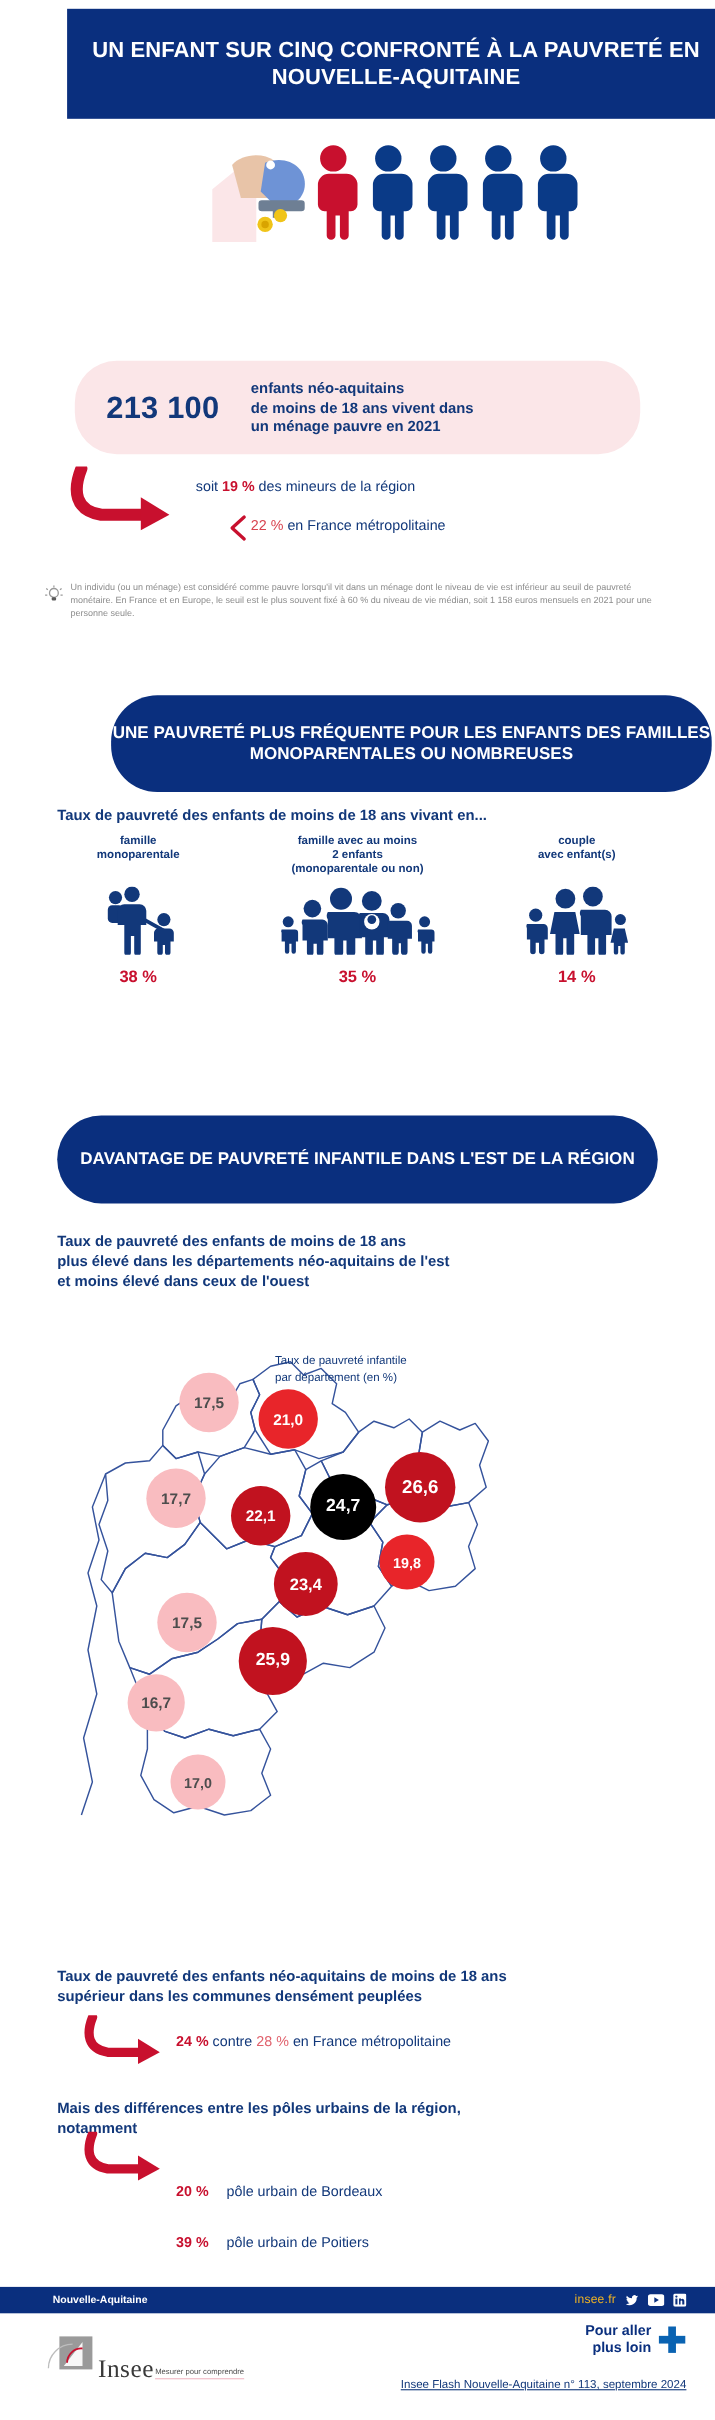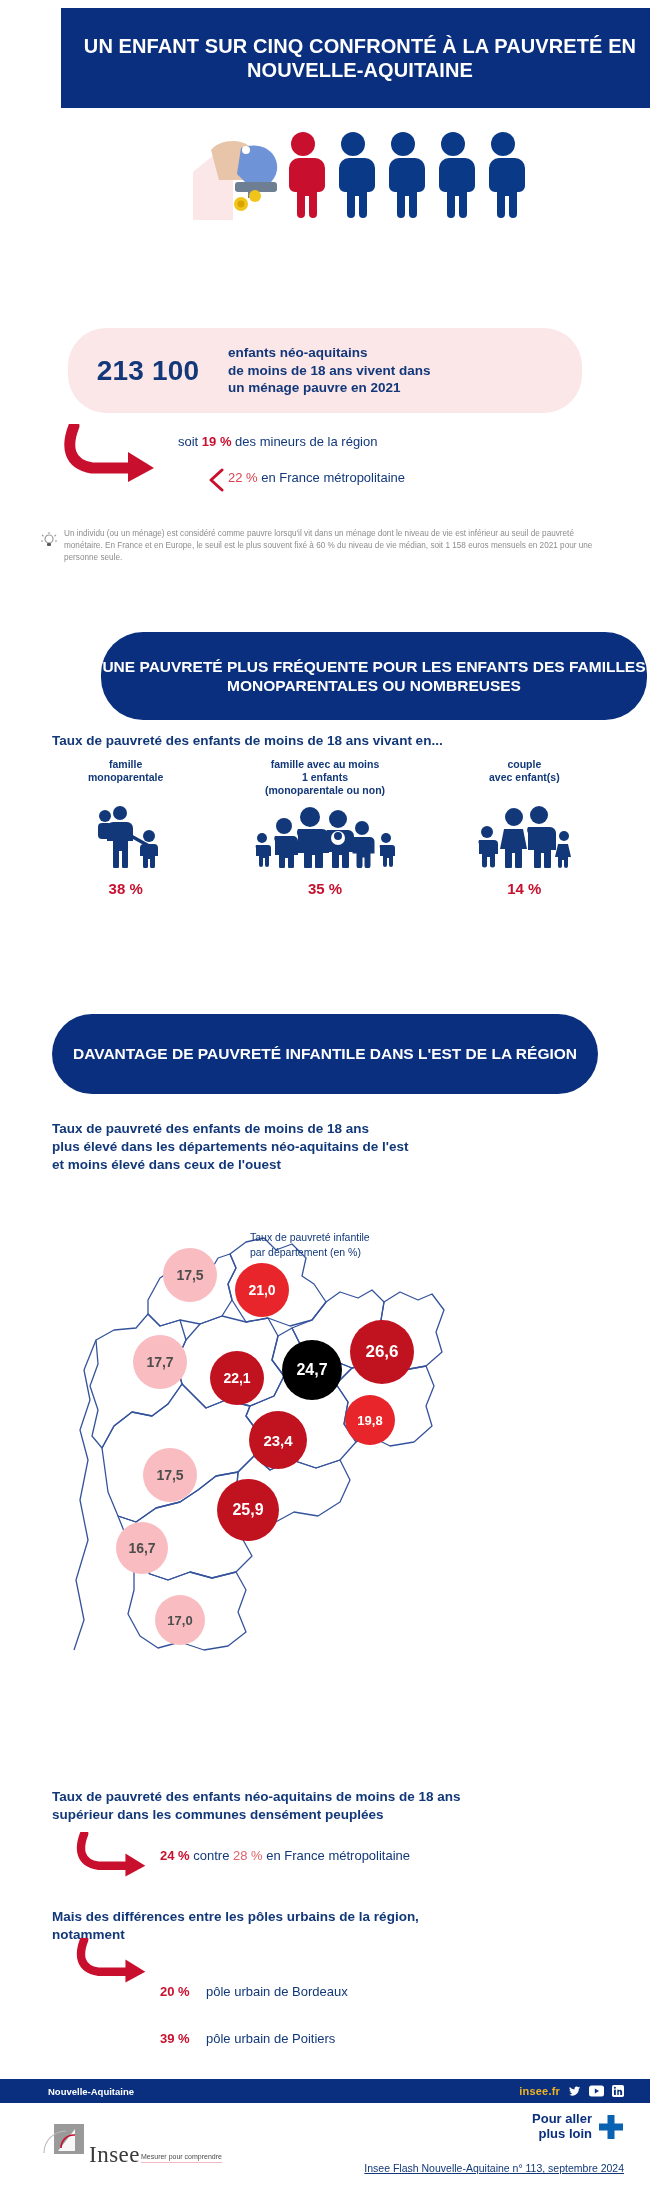--- a/index.html
+++ b/index.html
@@ -99,21 +99,21 @@
 
   
   .footer-bar{
     position:absolute;left:0;top:2079px;width:650px;height:24px;background:#0a2f7e;
     display:flex;align-items:center;
   }
   .footer-bar .region{
     color:#fff;font-size:9.5px;font-weight:bold;margin-left:48px;
   }
   .footer-bar .right{margin-left:auto;margin-right:26px;display:flex;align-items:center;gap:8px;}
-  .footer-bar .insee-fr{color:#f0b323;font-size:11px;font-weight:bold;letter-spacing:.2px;}
+  .footer-bar .insee-fr{color:#f0b323;font-size:11px;font-weight:normal;letter-spacing:.2px;}
 
   .footer-logo{position:absolute;left:42px;top:2120px;display:flex;align-items:flex-end;gap:1px;}
   .insee-word{font-family:"Liberation Serif", serif;font-size:23px;color:#3a3a3a;letter-spacing:.5px;line-height:.9;}
   .tagline{font-size:7px;color:#4a4a4a;border-bottom:1px solid #f1b9c4;padding-bottom:2px;margin-bottom:3px;}
 
   .paller{position:absolute;right:26px;top:2112px;display:flex;align-items:center;gap:6px;}
   .paller .txt{font-size:13px;font-weight:bold;color:#0a2f7e;text-align:right;line-height:1.12;}
   .source{
     position:absolute;right:26px;top:2162px;font-size:10.5px;color:#12387a;
     text-decoration:underline;
@@ -215,21 +215,21 @@
           <circle cx="62" cy="30" r="6"></circle>
           <path d="M55 38 h12 a4 4 0 0 1 4 4 v8 h-3 v10 a2.5 2.5 0 0 1 -5 0 v-7 h-2 v7 a2.5 2.5 0 0 1 -5 0 v-10 h-3 v-8 a4 4 0 0 1 4 -4 z"></path>
         </svg>
       </div>
       <div class="fam-val">38 %</div>
     </div>
 
     <div class="fam-col">
       <div class="fam-label">
         <div>famille avec au moins</div>
-        <div>1 enfants</div>
+        <div>2 enfants</div>
         <div>(monoparentale ou non)</div>
       </div>
       <div class="fam-fig">
         <svg width="150" height="62" viewBox="0 0 150 62" fill="#12387a">
           <circle cx="12" cy="32" r="5"></circle>
             <path d="M6 39 h12 a3 3 0 0 1 3 3 v8 h-2 v9 a2 2 0 0 1 -4 0 v-7 h-2 v7 a2 2 0 0 1 -4 0 v-9 h-3 v-8 a3 3 0 0 1 0 -3 z"></path>
           <circle cx="34" cy="20" r="8"></circle>
             <path d="M25 30 h18 a5 5 0 0 1 5 5 v14 h-4 v11 a3 3 0 0 1 -6 0 v-8 h-3 v8 a3 3 0 0 1 -6 0 v-11 h-4 v-14 a5 5 0 0 1 0 -5 z"></path>
           <circle cx="60" cy="11" r="10"></circle>
             <path d="M48 23 h24 a7 7 0 0 1 7 7 v17 h-6 v13 a4 4 0 0 1 -8 0 v-11 h-3 v11 a4 4 0 0 1 -8 0 v-13 h-6 v-17 a7 7 0 0 1 0 -7 z"></path>

